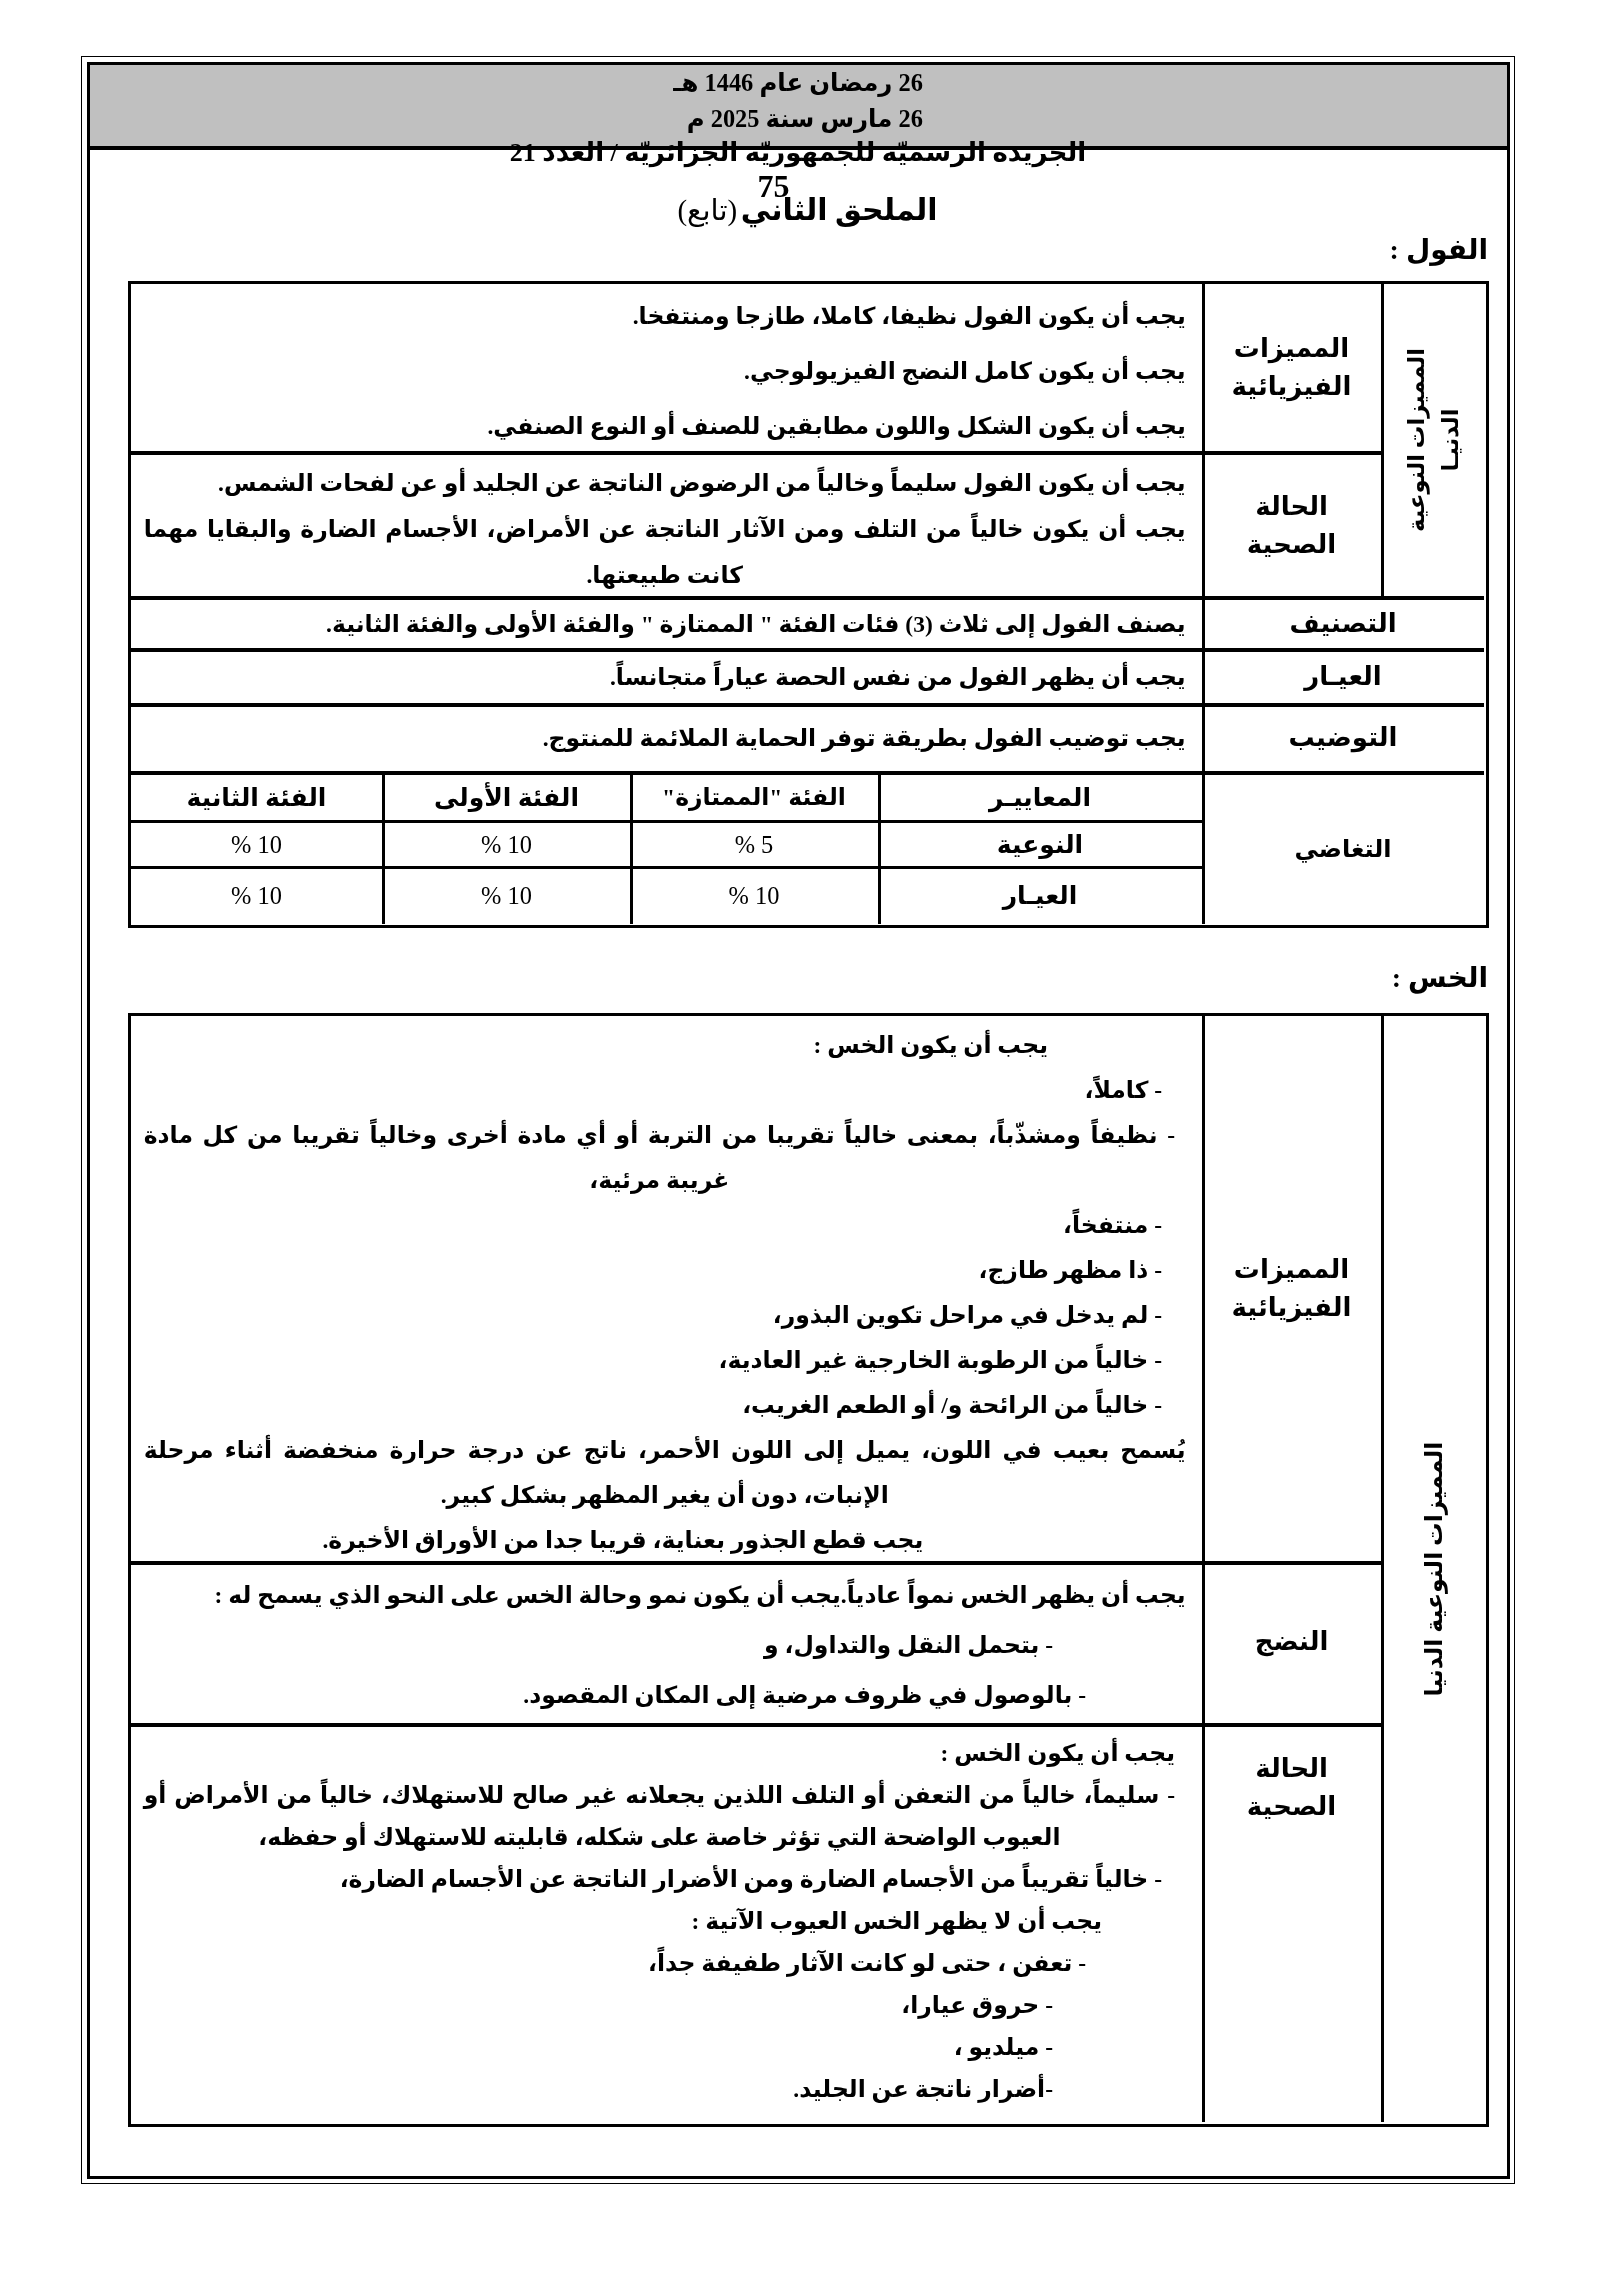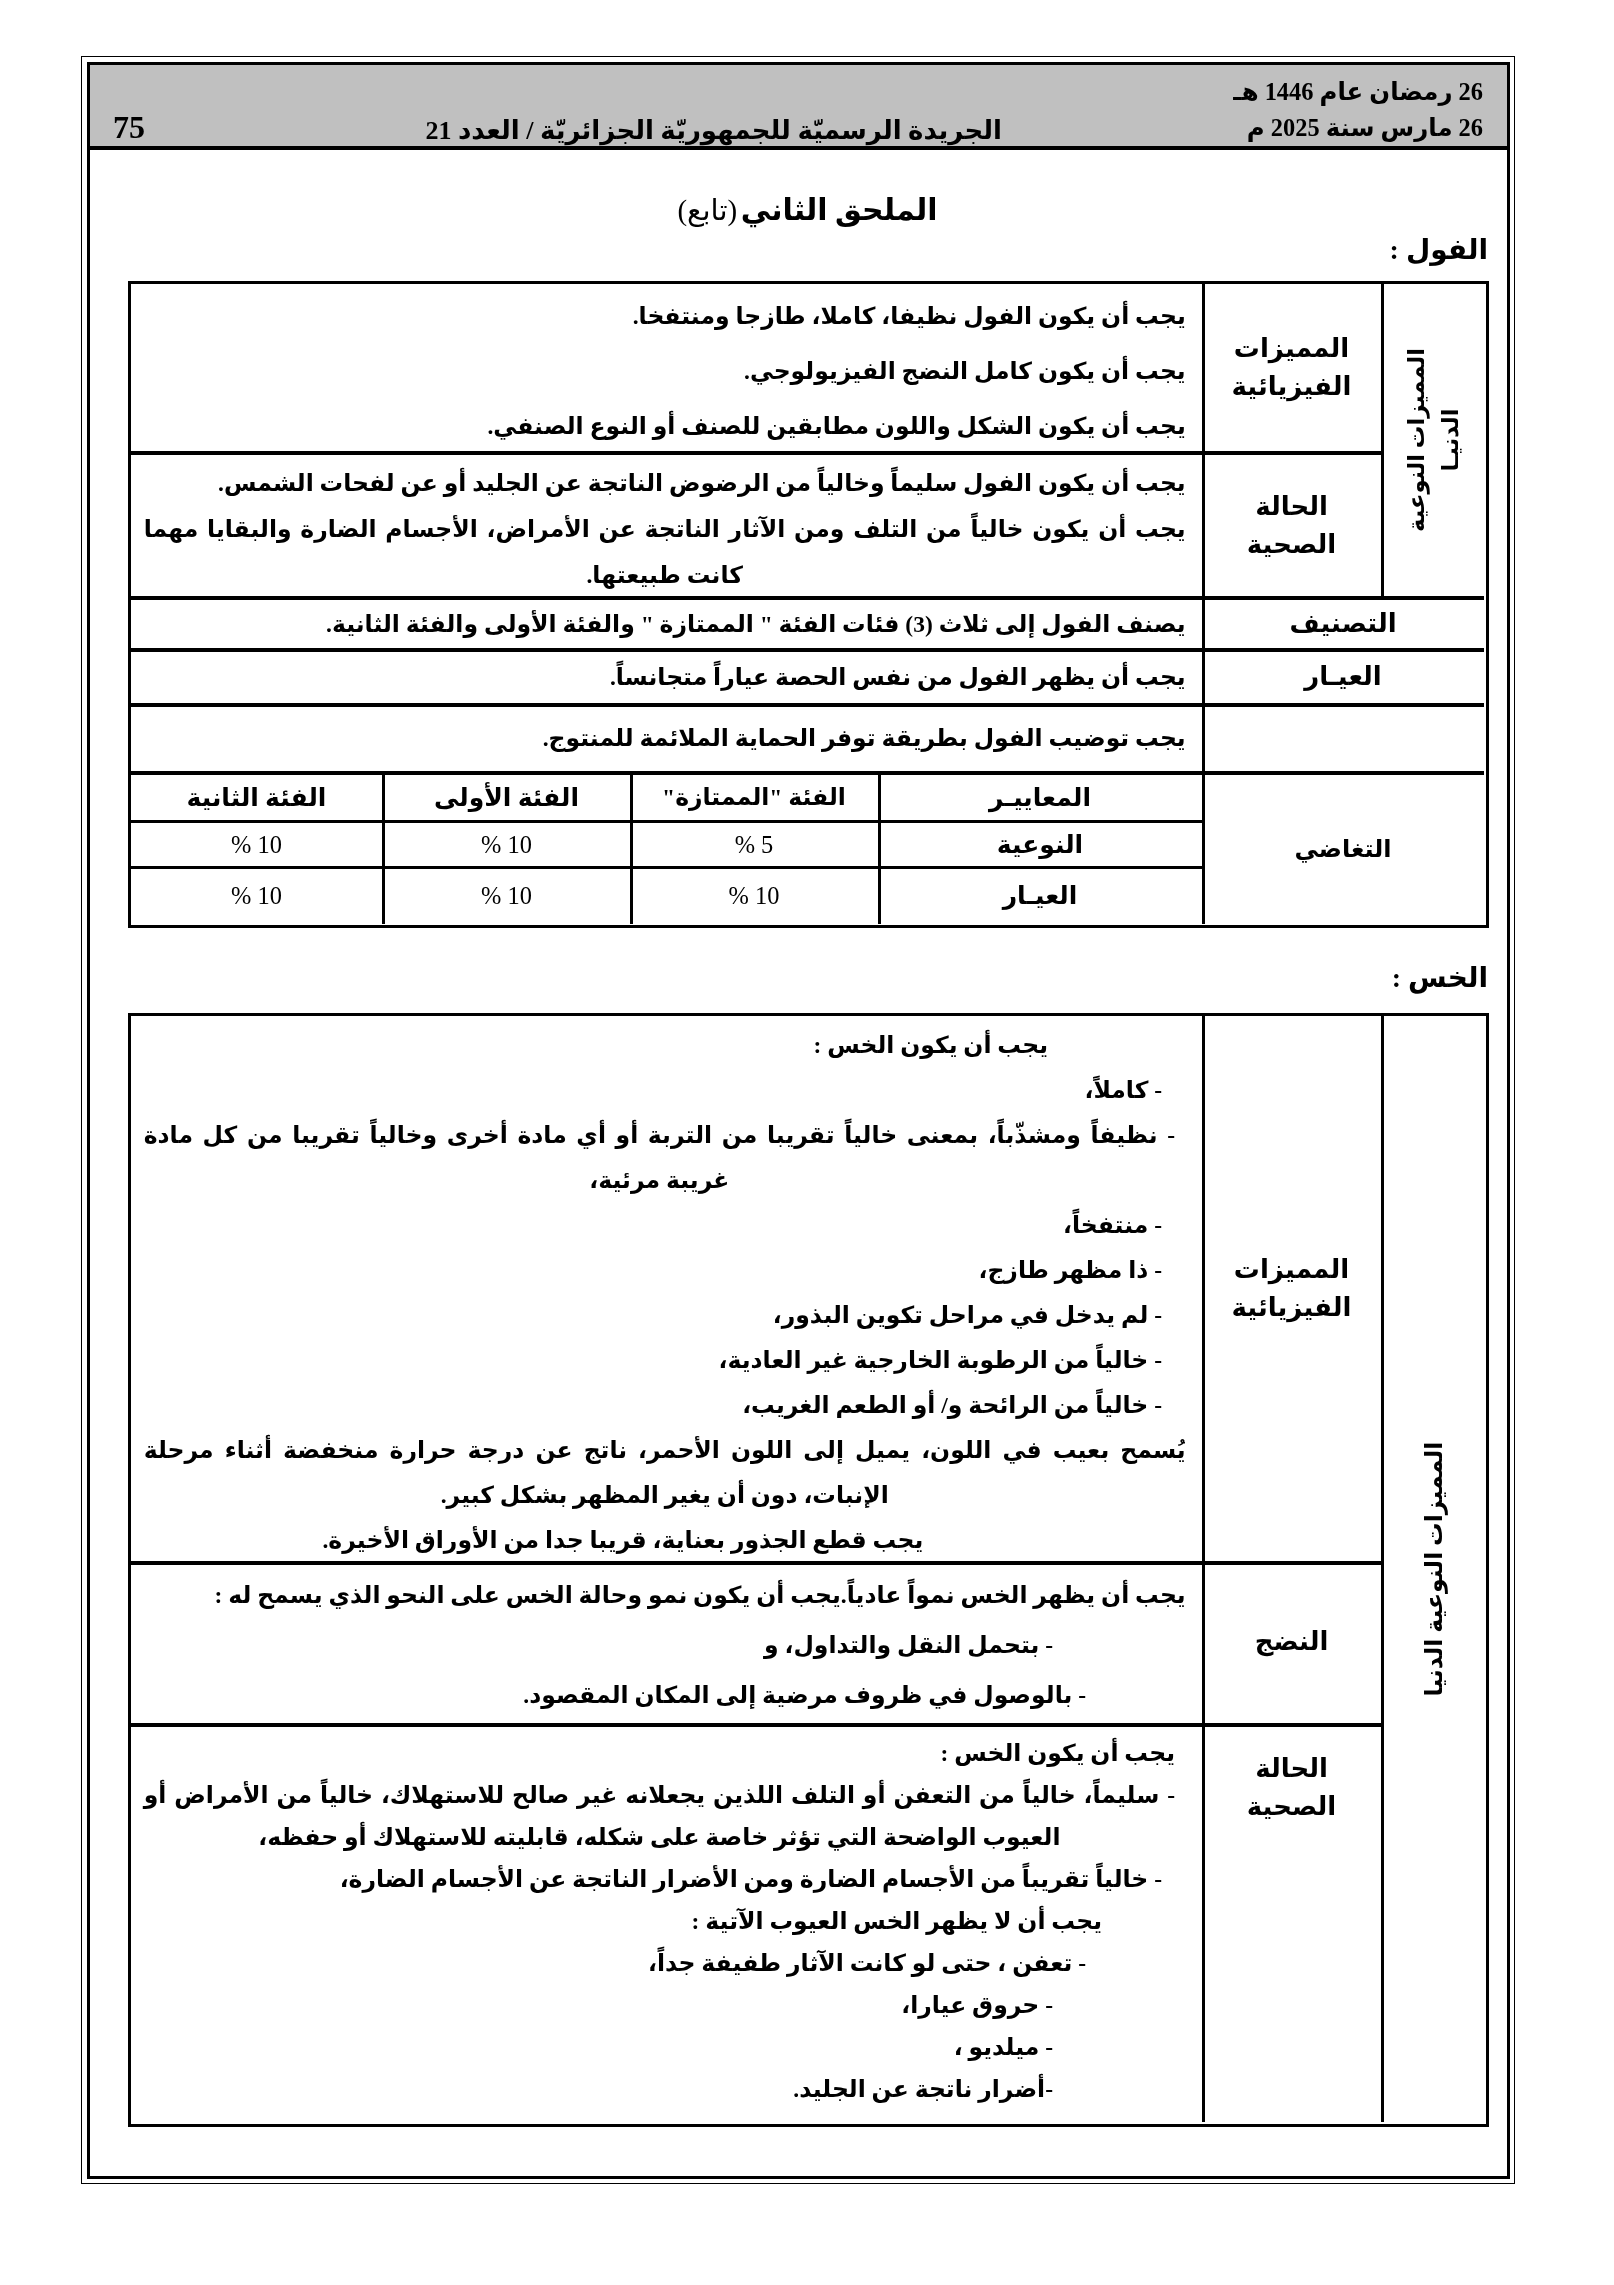--- a/index.html
+++ b/index.html
@@ -7,21 +7,21 @@
     width:1615px;height:2285px;position:relative;background:#fff;color:#000;
     font-family:"Liberation Serif","DejaVu Sans",serif;
     direction:rtl;overflow:hidden;
   }
   
   .frame{position:absolute;left:81px;top:56px;width:1434px;height:2128px;
     border:1.8px solid #000;box-sizing:border-box;padding:4.5px;}
   .frame-inner{width:100%;height:100%;border:3.6px solid #000;box-sizing:border-box;}
   
   .header-bar{height:85px;background:#c0c0c0;border-bottom:4.5px solid #000;
-    box-sizing:border-box;display:flex;align-items:flex-end;padding:0 23.5px;}
+    box-sizing:border-box;display:flex;align-items:center;padding:0 23.5px;flex-direction:column;}
   .header-dates{font-weight:bold;font-size:24.4px;line-height:36px;text-align:right;white-space:nowrap;}
   .header-title{flex:1;text-align:center;font-weight:bold;font-size:26px;}
   .header-num{width:81px;text-align:left;font-weight:bold;font-size:32px;}
   
   .annex{position:absolute;left:0;top:192px;width:100%;text-align:center;}
   .annex .main{font-weight:bold;font-size:30px;}
   .annex .suffix{font-weight:normal;font-size:29px;}
   .sec-heading{position:absolute;right:127px;font-weight:bold;font-size:28px;}
   
   .tbl{position:absolute;left:128px;width:1361px;border:3.6px solid #000;box-sizing:border-box;background:#fff;}
@@ -109,20 +109,21 @@
   <div class="c rowlabel" style="left:1071px;top:316px;width:282px;height:48px;">التصنيف</div>
 
   <div class="c single" style="left:0;top:367px;width:1071px;height:52px;">
     <p class="pr18">يجب أن يظهر الفول من نفس الحصة عياراً متجانساً.</p>
   </div>
   <div class="c rowlabel" style="left:1071px;top:367px;width:282px;height:52px;">العيـار</div>
 
   <div class="c single" style="left:0;top:422px;width:1071px;height:64px;">
     <p class="pr18">يجب توضيب الفول بطريقة توفر الحماية الملائمة للمنتوج.</p>
   </div>
+  <div class="c rowlabel" style="left:1071px;top:422px;width:282px;height:64px;">التوضيب</div>
 
   <div class="c rowlabel" style="left:1071px;top:490px;width:282px;height:149px;font-size:24px;">التغاضي</div>
   <div class="c gridcell gname" style="left:747px;top:490px;width:324px;height:46px;">المعاييـر</div>
   <div class="c gridcell gname" style="left:499px;top:490px;width:248px;height:46px;font-size:23.5px;">الفئة "الممتازة"</div>
   <div class="c gridcell gname" style="left:251px;top:490px;width:249px;height:46px;">الفئة الأولى</div>
   <div class="c gridcell gname" style="left:0;top:490px;width:251px;height:46px;">الفئة الثانية</div>
 
   <div class="c gridcell gname" style="left:747px;top:539px;width:324px;height:43px;">النوعية</div>
   <div class="c gridcell gval" style="left:499px;top:539px;width:248px;height:43px;">% 5</div>
   <div class="c gridcell gval" style="left:251px;top:539px;width:249px;height:43px;">% 10</div>

